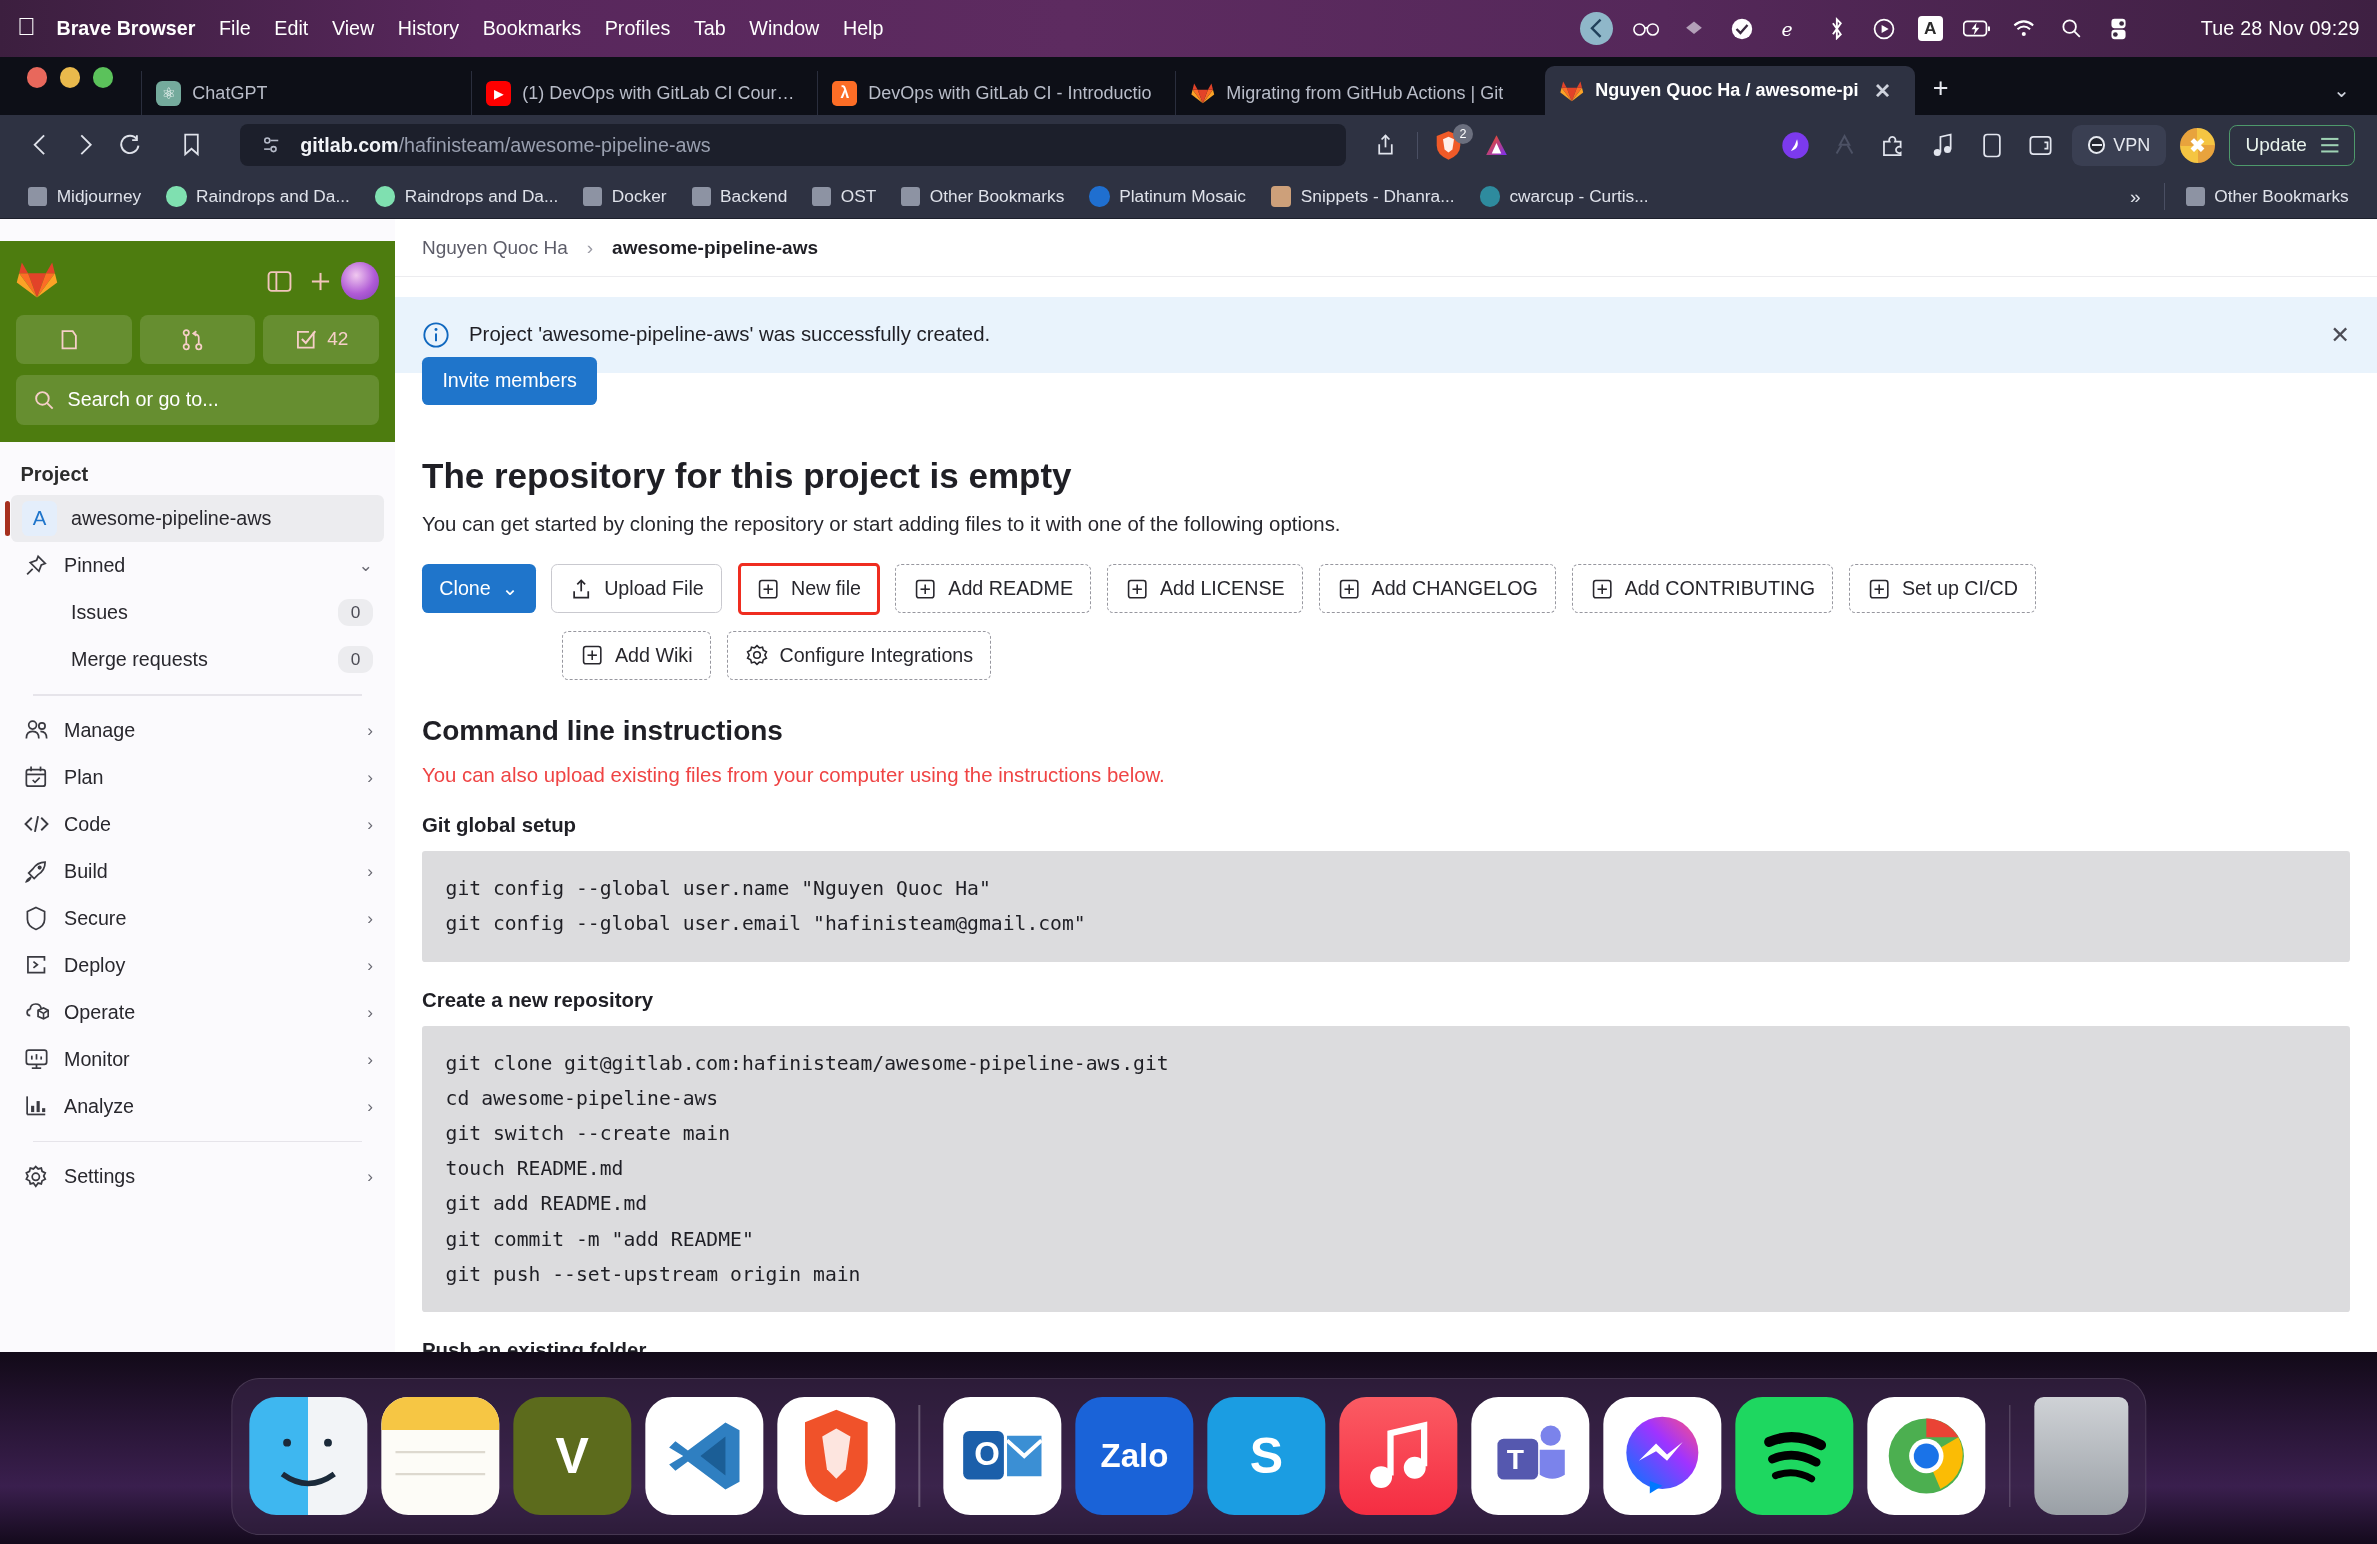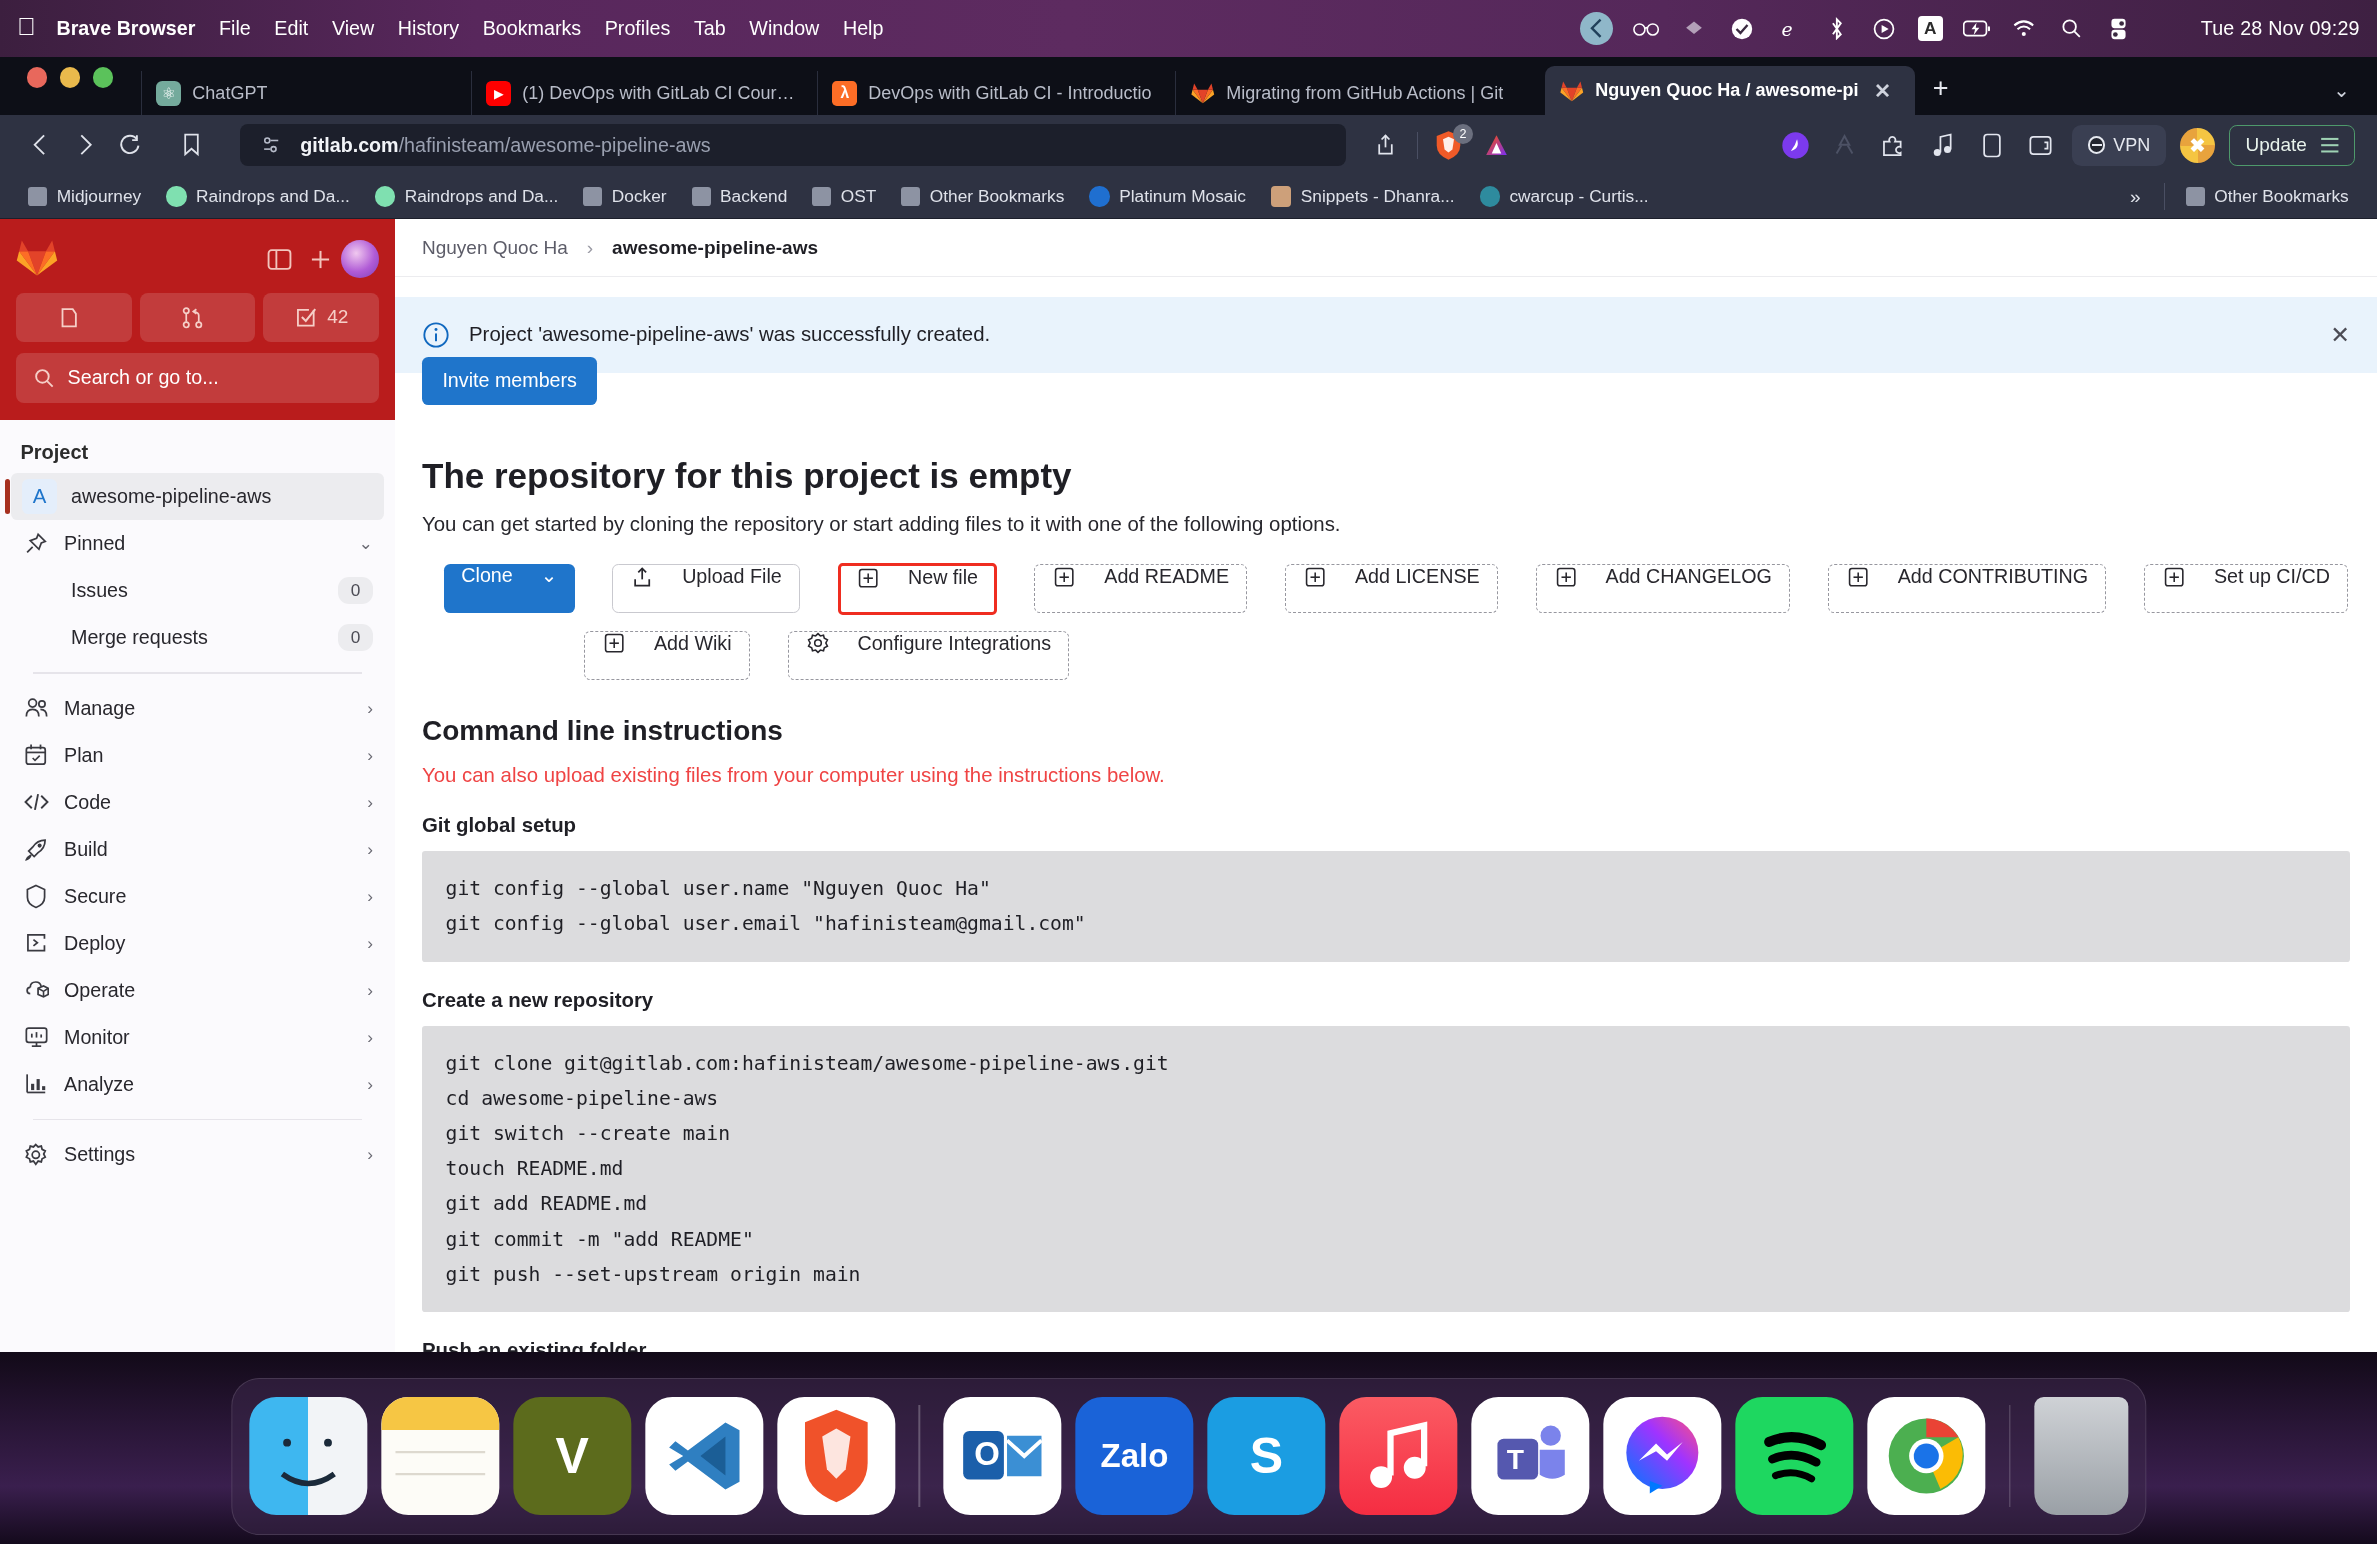--- a/index.html
+++ b/index.html
@@ -111,21 +111,21 @@
   .bm { display: flex; align-items: center; gap: 9.4px; padding: 4.7px 11px; white-space: nowrap; border-radius: 4.7px; }
   .bm-folder { width: 19px; height: 19px; background: #8d93a3; border-radius: 3.1px; flex: 0 0 19px; }
   .bm-dot { width: 20.4px; height: 20.4px; border-radius: 50%; flex: 0 0 20.4px; }
   .bm-chev { padding: 0 14px; font-size: 19px; }
   .bm-right { margin-left: auto; display: flex; align-items: center; gap: 9.4px; }
 
   
   .page { display: flex; height: calc(1352px - 58px - 60px - 44px); background: #fff; }
 
   .sidebar { width: 395px; flex: 0 0 395px; background: #fbfafd; display: flex; flex-direction: column; position: relative; }
-  .sb-top { background: #b91c1c; padding: 12.6px 15.7px 17.3px 15.7px; }
+  .sb-top { background: #4d7c0f; padding: 12.6px 15.7px 17.3px 15.7px; margin-top: 22px; }
   .sb-toprow { display: flex; align-items: center; height: 55px; }
   .gl-logo { width: 42px; height: 42px; }
   .sb-toprow .grow { flex: 1 1 auto; }
   .sb-ic { width: 41px; height: 41px; display:flex; align-items:center; justify-content:center; color:#f2c5bd; }
   .avatar { width: 38px; height: 38px; border-radius: 50%;
     background: radial-gradient(circle at 40% 35%, #f0c8ef 0%, #b05bd6 55%, #7d3fb5 100%); }
   .sb-btnrow { display: flex; gap: 7.9px; margin-top: 6.3px; }
   .sb-btn { flex: 1 1 0; height: 49px; background: rgba(255,255,255,0.14); border-radius: 7.9px;
     display: flex; align-items: center; justify-content: center; gap: 9.4px; color: #f6cfc8; font-size: 19px; }
   .sb-search { margin-top: 11px; height: 50px; background: rgba(255,255,255,0.14); border-radius: 7.9px;
@@ -162,22 +162,22 @@
   .info-ic { width: 28px; height: 28px; color: #1068bf; flex: 0 0 28px; }
 
   .invite-btn { margin: 0 0 0 27px; background: #1f75cb; color: #fff; font-size: 19.7px;
     padding: 12.6px 20.4px; border-radius: 6.3px; display: inline-block; position: relative; top: -15.7px; }
 
   .content { padding: 7.9px 27px 0 27px; }
   h1.empty-title { font-size: 35px; font-weight: 700; color: #1f1f25; margin: 27px 0 17.3px 0; }
   p.lead { font-size: 20.4px; color: #28272d; margin-bottom: 27px; }
 
   .btnrow { display: flex; flex-wrap: wrap; gap: 15.7px; align-items: center; }
-  .btn { display: inline-flex; align-items: flex-start; gap: 28px; height: 49px; padding: 0 17.3px;
-    font-size: 19.7px; color: #28272d; background: #fff; border-radius: 6.3px; white-space: nowrap; margin-left: 22px; }
+  .btn { display: inline-flex; align-items: center; gap: 11px; height: 49px; padding: 0 17.3px;
+    font-size: 19.7px; color: #28272d; background: #fff; border-radius: 6.3px; white-space: nowrap; }
   .btn.solid { background: #1f75cb; color: #fff; font-weight: 500; }
   .btn.outline { border: 1.6px solid #c9c9cf; }
   .btn.dashed { border: 1.6px dashed #97979f; }
   .btn.highlight { border: 3.9px solid #ef2d20; border-radius: 4.7px; padding: 0 15.7px; height: 52px; }
   .btn .gi { width: 23.6px; height: 23.6px; display:flex; align-items:center; justify-content:center; flex:0 0 23.6px; }
 
   h2.sect { font-size: 28px; font-weight: 700; color: #1f1f25; margin: 35px 0 17.3px 0; }
   h3.sub { font-size: 20.4px; font-weight: 700; color: #1f1f25; margin: 27px 0 14px 0; }
   p.note { font-size: 20.4px; color: #ef4444; }
   pre.code { background: #dcdcde; border-radius: 3.1px; padding: 20.4px 23.6px; margin: 0 0 11px 0;

